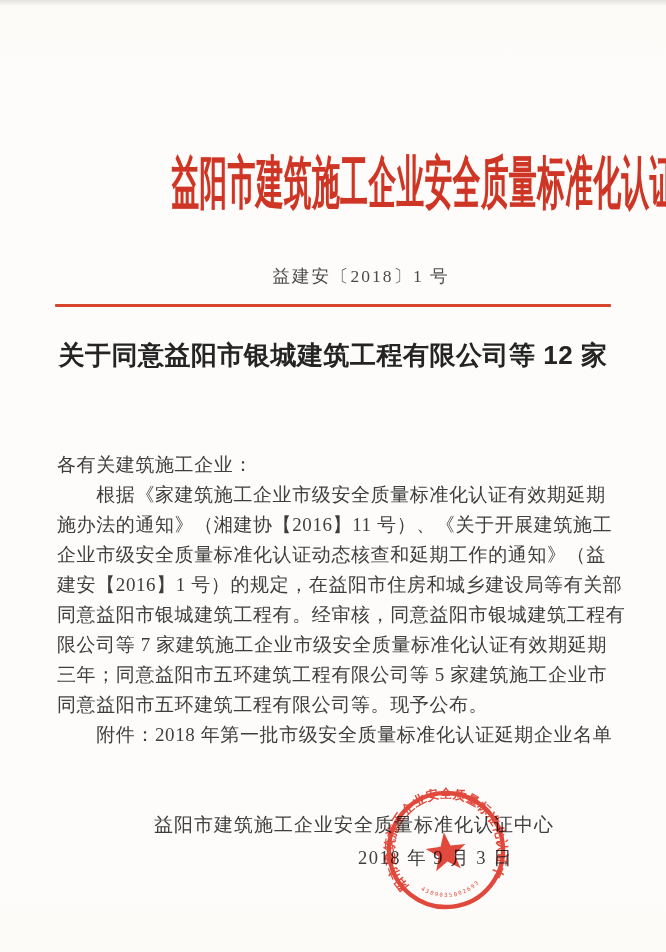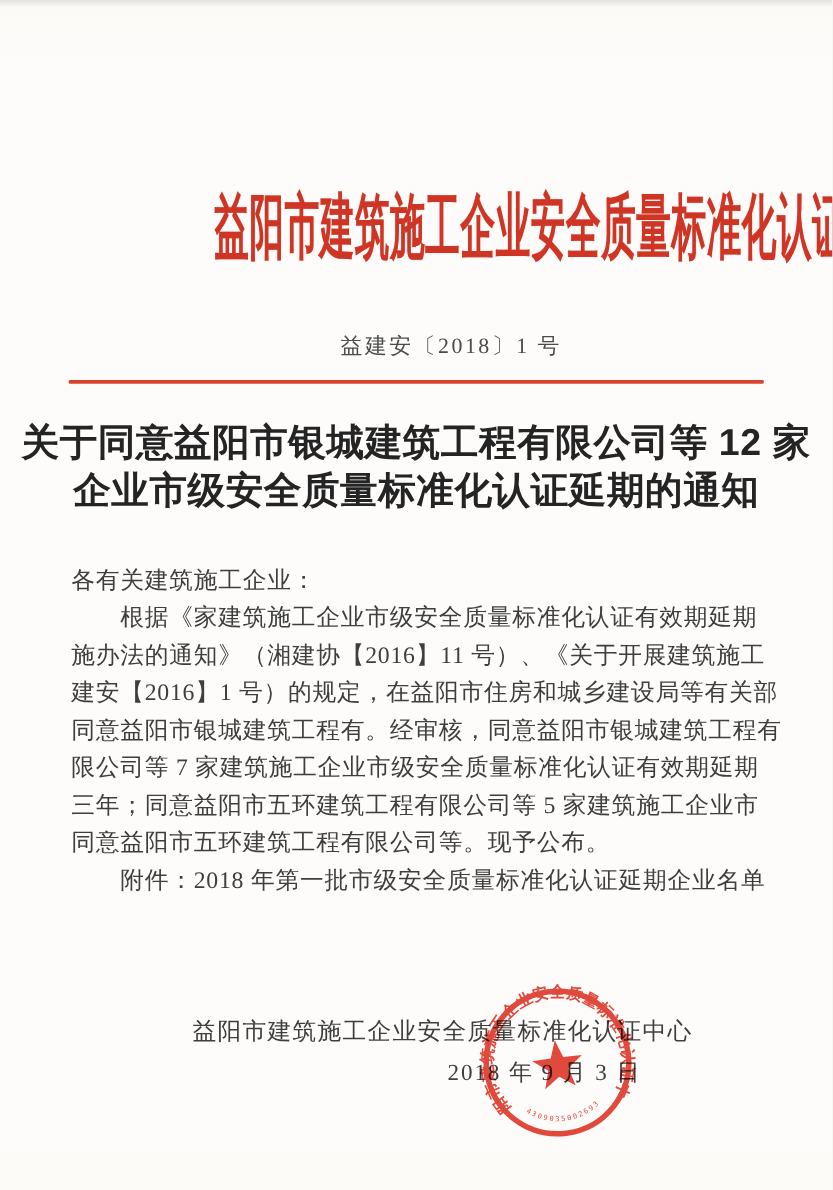--- a/index.html
+++ b/index.html
@@ -35,21 +35,21 @@
     font-size:17.5px;color:#4b4b4b;letter-spacing:2px;padding-left:28px;
   }
   .red-rule{
     position:absolute;top:304px;left:55px;width:556px;height:2.5px;
     background:#d6452c;border-radius:1px;
   }
   .doc-title{
     position:absolute;top:336px;left:0;width:666px;
     text-align:center;
     font-family:"Liberation Sans","DejaVu Sans",sans-serif;
-    font-weight:bold;font-size:30px;line-height:38px;color:#242424;
+    font-weight:bold;font-size:26px;line-height:38px;color:#242424;
     letter-spacing:.5px;
   }
   .body-block{
     position:absolute;top:450px;left:57px;width:554px;
     font-size:19px;line-height:30px;color:#3e3e3e;
     letter-spacing:.6px;white-space:nowrap;
   }
   .body-block .line{height:30px;}
   .sig-org{
     position:absolute;top:812px;left:57px;width:554px;height:26px;
@@ -81,28 +81,28 @@
   <div class="scan-noise"></div>
 
   <div class="header-title">益阳市建筑施工企业安全质量标准化认证中心文件</div>
 
   <div class="doc-number">益建安〔2018〕1 号</div>
 
   <div class="red-rule"></div>
 
   <div class="doc-title">
     <div>关于同意益阳市银城建筑工程有限公司等 12 家</div>
-    <div>企业市级安全质量标准化认证延期的通知</div>
   </div>
 
   <div class="body-block">
     <div class="line">各有关建筑施工企业：</div>
     <div>
         <div class="line">　　根据《家建筑施工企业市级安全质量标准化认证有效期延期</div>
         <div class="line">施办法的通知》（湘建协【2016】11 号）、《关于开展建筑施工</div>
+        <div class="line">企业市级安全质量标准化认证动态核查和延期工作的通知》（益</div>
         <div class="line">建安【2016】1 号）的规定，在益阳市住房和城乡建设局等有关部</div>
         <div class="line">同意益阳市银城建筑工程有。经审核，同意益阳市银城建筑工程有</div>
         <div class="line">限公司等 7 家建筑施工企业市级安全质量标准化认证有效期延期</div>
         <div class="line">三年；同意益阳市五环建筑工程有限公司等 5 家建筑施工企业市</div>
         <div class="line">同意益阳市五环建筑工程有限公司等。现予公布。</div>
         <div class="line">　　附件：2018 年第一批市级安全质量标准化认证延期企业名单</div>
       </div>
   </div>
 
   <div class="sig-org">益阳市建筑施工企业安全质量标准化认证中心</div>

